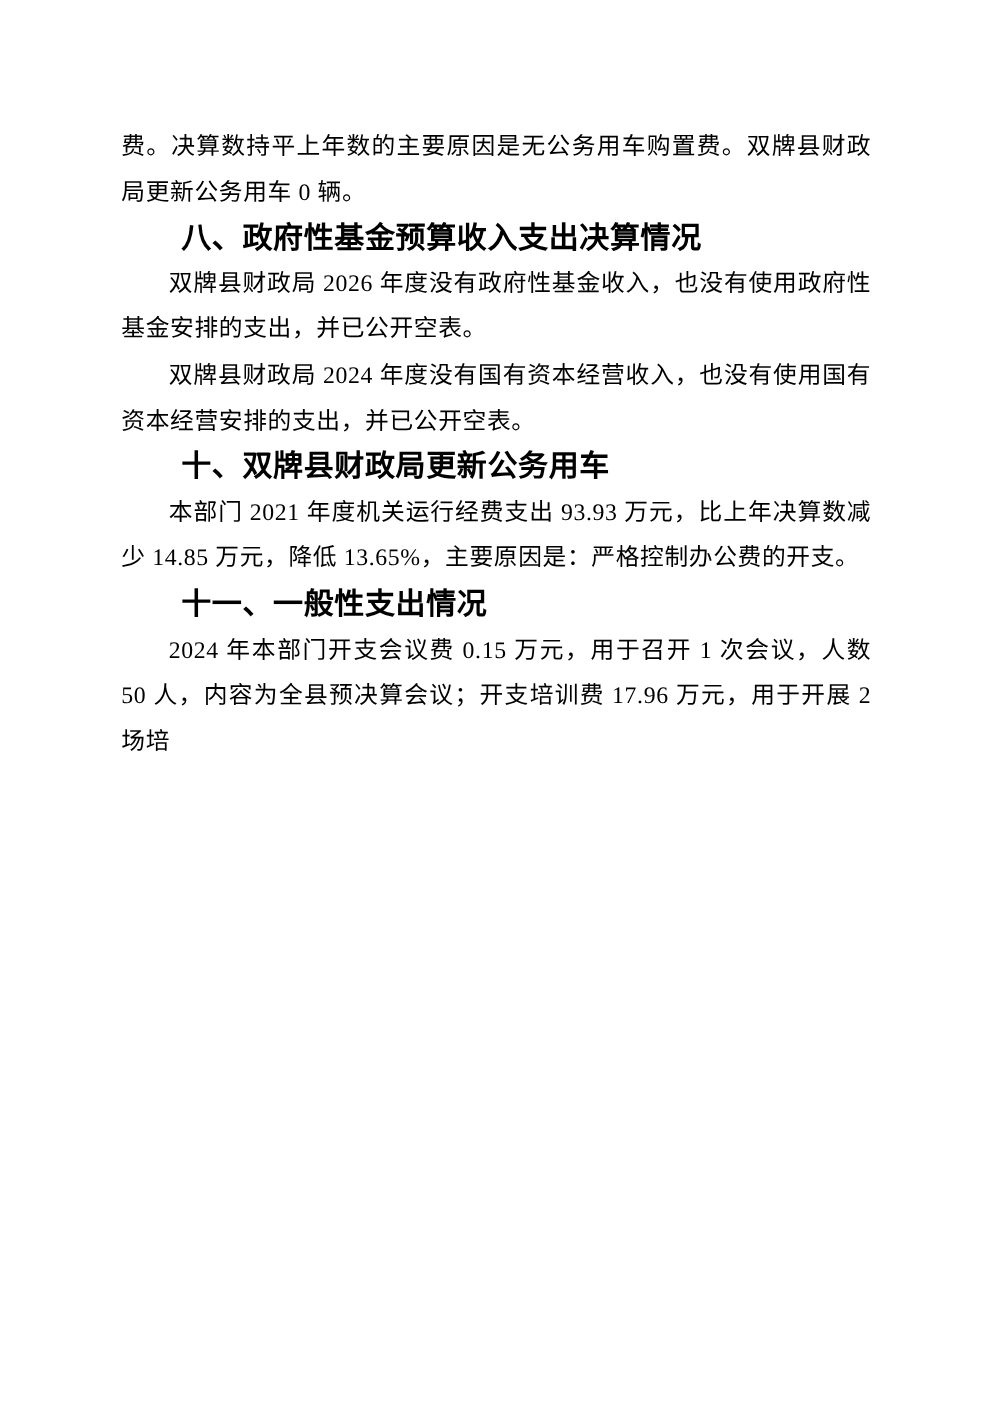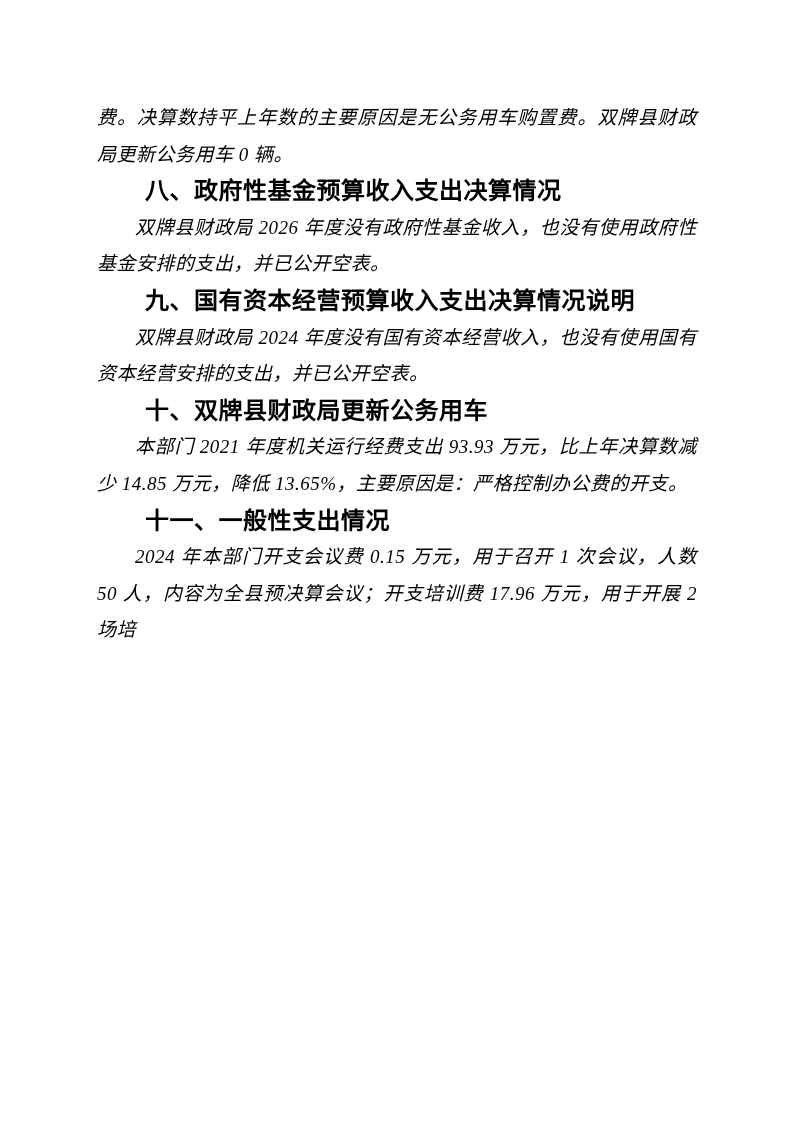--- a/index.html
+++ b/index.html
@@ -19,21 +19,20 @@
     color: #000000;
     font-family: "Liberation Serif", "DejaVu Serif", serif;
     font-size: 19px;
     line-height: 36.6px;
   }
   .para {
     margin: 0;
     text-align: justify;
     text-justify: inter-ideograph;
     letter-spacing: 0.5px;
-    font-style: italic;
   }
   .para.indent {
     text-indent: 2em;
   }
   .heading {
     margin: 0;
     font-family: "Liberation Sans", "DejaVu Sans", sans-serif;
     font-weight: bold;
     font-size: 24px;
     line-height: 36.6px;
@@ -41,19 +40,18 @@
     letter-spacing: 0.5px;
   }
 </style>
 </head>
 <body>
 
 <div class="page">
   <p class="para">费。决算数持平上年数的主要原因是无公务用车购置费。双牌县财政局更新公务用车 0 辆。</p>
   <h2 class="heading">八、政府性基金预算收入支出决算情况</h2>
   <p class="para indent">双牌县财政局 2026 年度没有政府性基金收入，也没有使用政府性基金安排的支出，并已公开空表。</p>
-  <h2 class="heading">九、国有资本经营预算收入支出决算情况说明</h2>
   <p class="para indent">双牌县财政局 2024 年度没有国有资本经营收入，也没有使用国有资本经营安排的支出，并已公开空表。</p>
   <h2 class="heading">十、双牌县财政局更新公务用车</h2>
   <p class="para indent">本部门 2021 年度机关运行经费支出 93.93 万元，比上年决算数减少 14.85 万元，降低 13.65%，主要原因是：严格控制办公费的开支。</p>
   <h2 class="heading">十一、一般性支出情况</h2>
   <p class="para indent">2024 年本部门开支会议费 0.15 万元，用于召开 1 次会议，人数 50 人，内容为全县预决算会议；开支培训费 17.96 万元，用于开展 2 场培</p>
 </div>
 
 </body></html>

